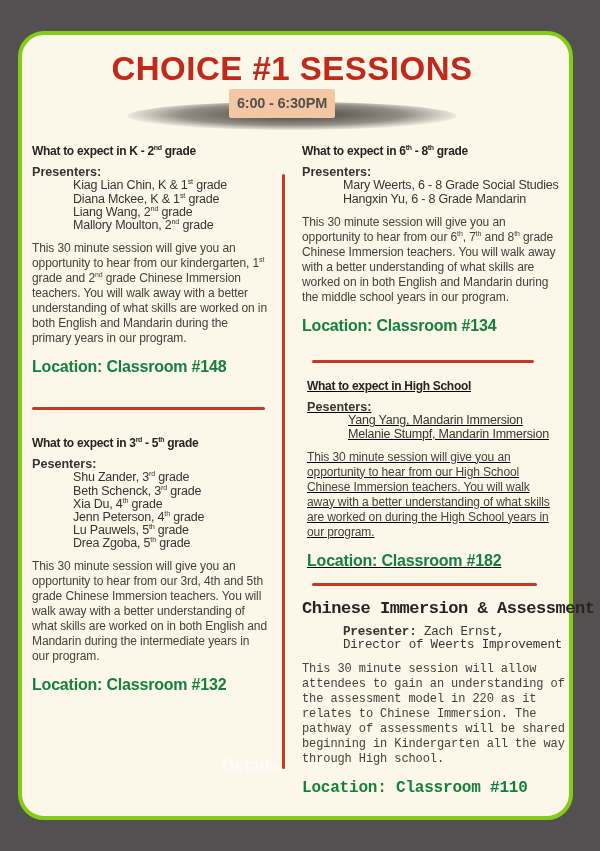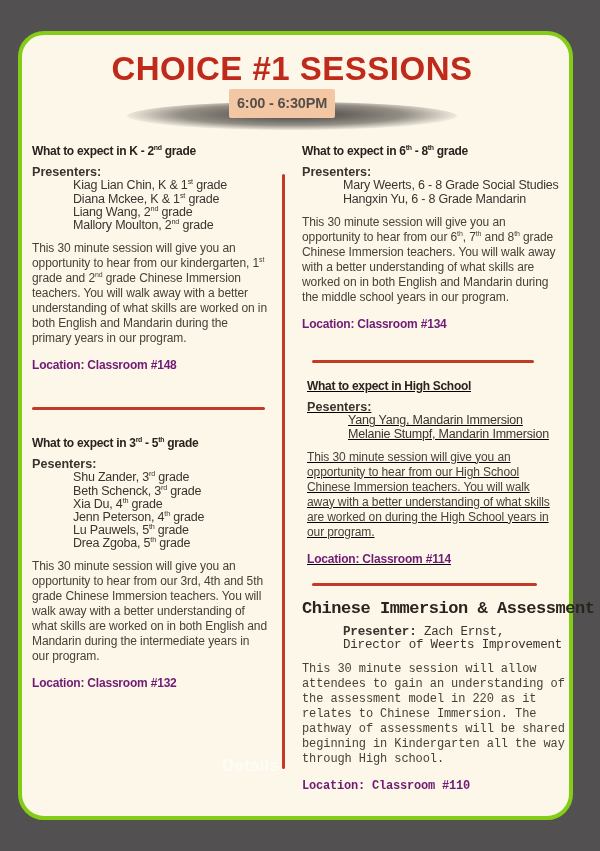--- a/index.html
+++ b/index.html
@@ -34,21 +34,21 @@
     letter-spacing:-0.3px; white-space:nowrap;
   }
   .h2-big { font-size:17px; letter-spacing:-0.45px; }
   .plabel { font-size:12.6px; font-weight:bold; color:#39342e; line-height:1.15; }
   .pline  { font-size:12.5px; color:#39342e; line-height:1.05; white-space:nowrap; letter-spacing:-0.2px;margin-left:41px; }
   .pline-wrap { white-space:normal; }
   .body {
     margin:9px 0 0 0; font-size:12px; color:#474138; line-height:1.25;
     letter-spacing:-0.1px;
   }
-  .loc { margin-top:12px; font-size:12px; font-weight:bold; color:#701a75; letter-spacing:-0.2px; }
+  .loc { margin-top:12px; font-size:16px; font-weight:bold; color:#15803d; letter-spacing:-0.2px; }
   .hr { position:absolute; height:3px; background:#c33b27; border-radius:2px; }
   .vr { position:absolute; width:2.5px; background:#c33b27; border-radius:2px; }
   .watermark {
     position:absolute; left:200px; top:721px; font-size:17px; font-weight:bold;
     color:rgba(255,255,255,0.6); letter-spacing:0.2px; z-index:5;
   }
   sup { font-size:58%; line-height:0; vertical-align:super; }
 </style>
 </head>
 <body>
@@ -98,21 +98,21 @@
     </div>
 
     <div class="hr" style="left:290px; top:325px; width:222px;"></div>
 
     <div class="sec" style="left:285px; top:344px; width:252px;text-decoration:underline;">
       <h2 class="h2">What to expect in High School</h2>
       <div class="plabel">Pesenters:</div>
       <div class="pline">Yang Yang, Mandarin Immersion</div>
       <div class="pline">Melanie Stumpf, Mandarin Immersion</div>
       <p class="body">This 30 minute session will give you an opportunity to hear from our High School Chinese Immersion teachers. You will walk away with a better understanding of what skills are worked on during the High School years in our program.</p>
-      <div class="loc">Location: Classroom #114</div>
+      <div class="loc">Location: Classroom #182</div>
     </div>
 
     <div class="hr" style="left:290px; top:548px; width:225px;"></div>
 
     <div class="sec" style="left:280px; top:564px; width:264px;font-family:Liberation Mono, monospace;">
       <h2 class="h2 h2-big">Chinese Immersion &amp; Assessment</h2>
       <div class="pline pline-wrap"><span class="plabel" style="display:inline;">Presenter:</span> <span>Zach Ernst,</span></div>
       <div class="pline">Director of Weerts Improvement</div>
       <p class="body">This 30 minute session will allow attendees to gain an understanding of the assessment model in 220 as it relates to Chinese Immersion. The pathway of assessments will be shared beginning in Kindergarten all the way through High school.</p>
       <div class="loc">Location: Classroom #110</div>

